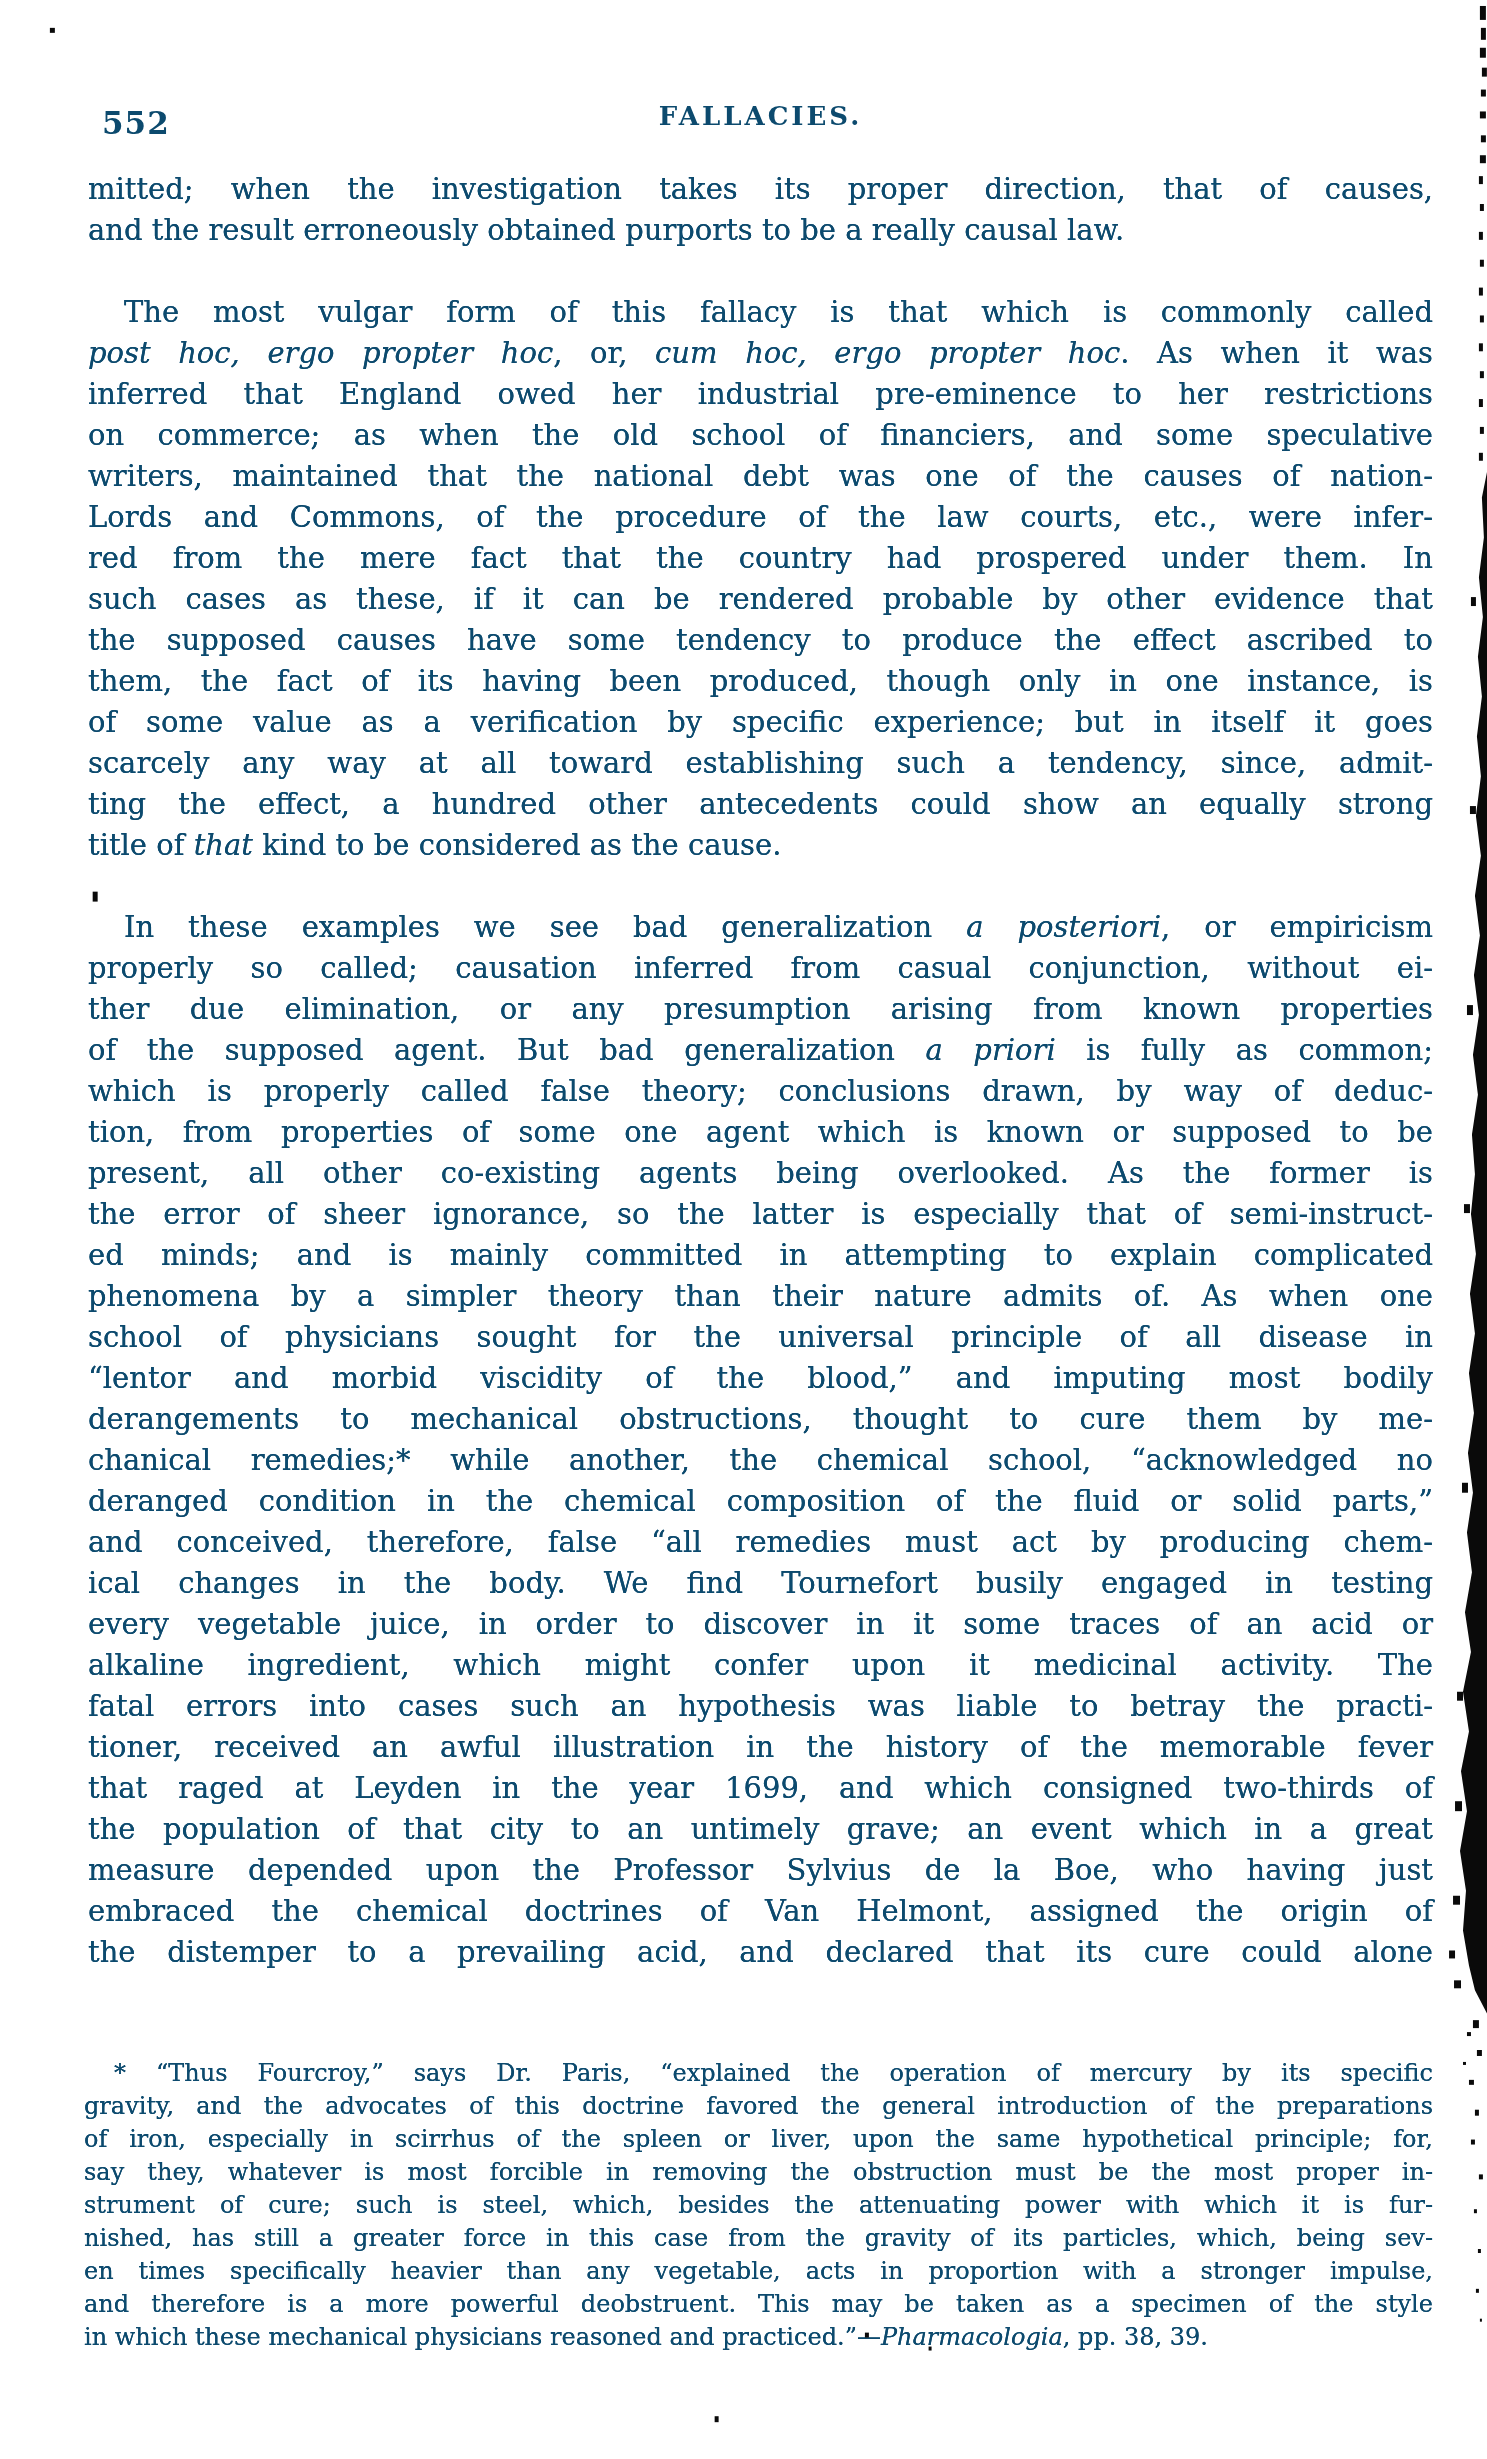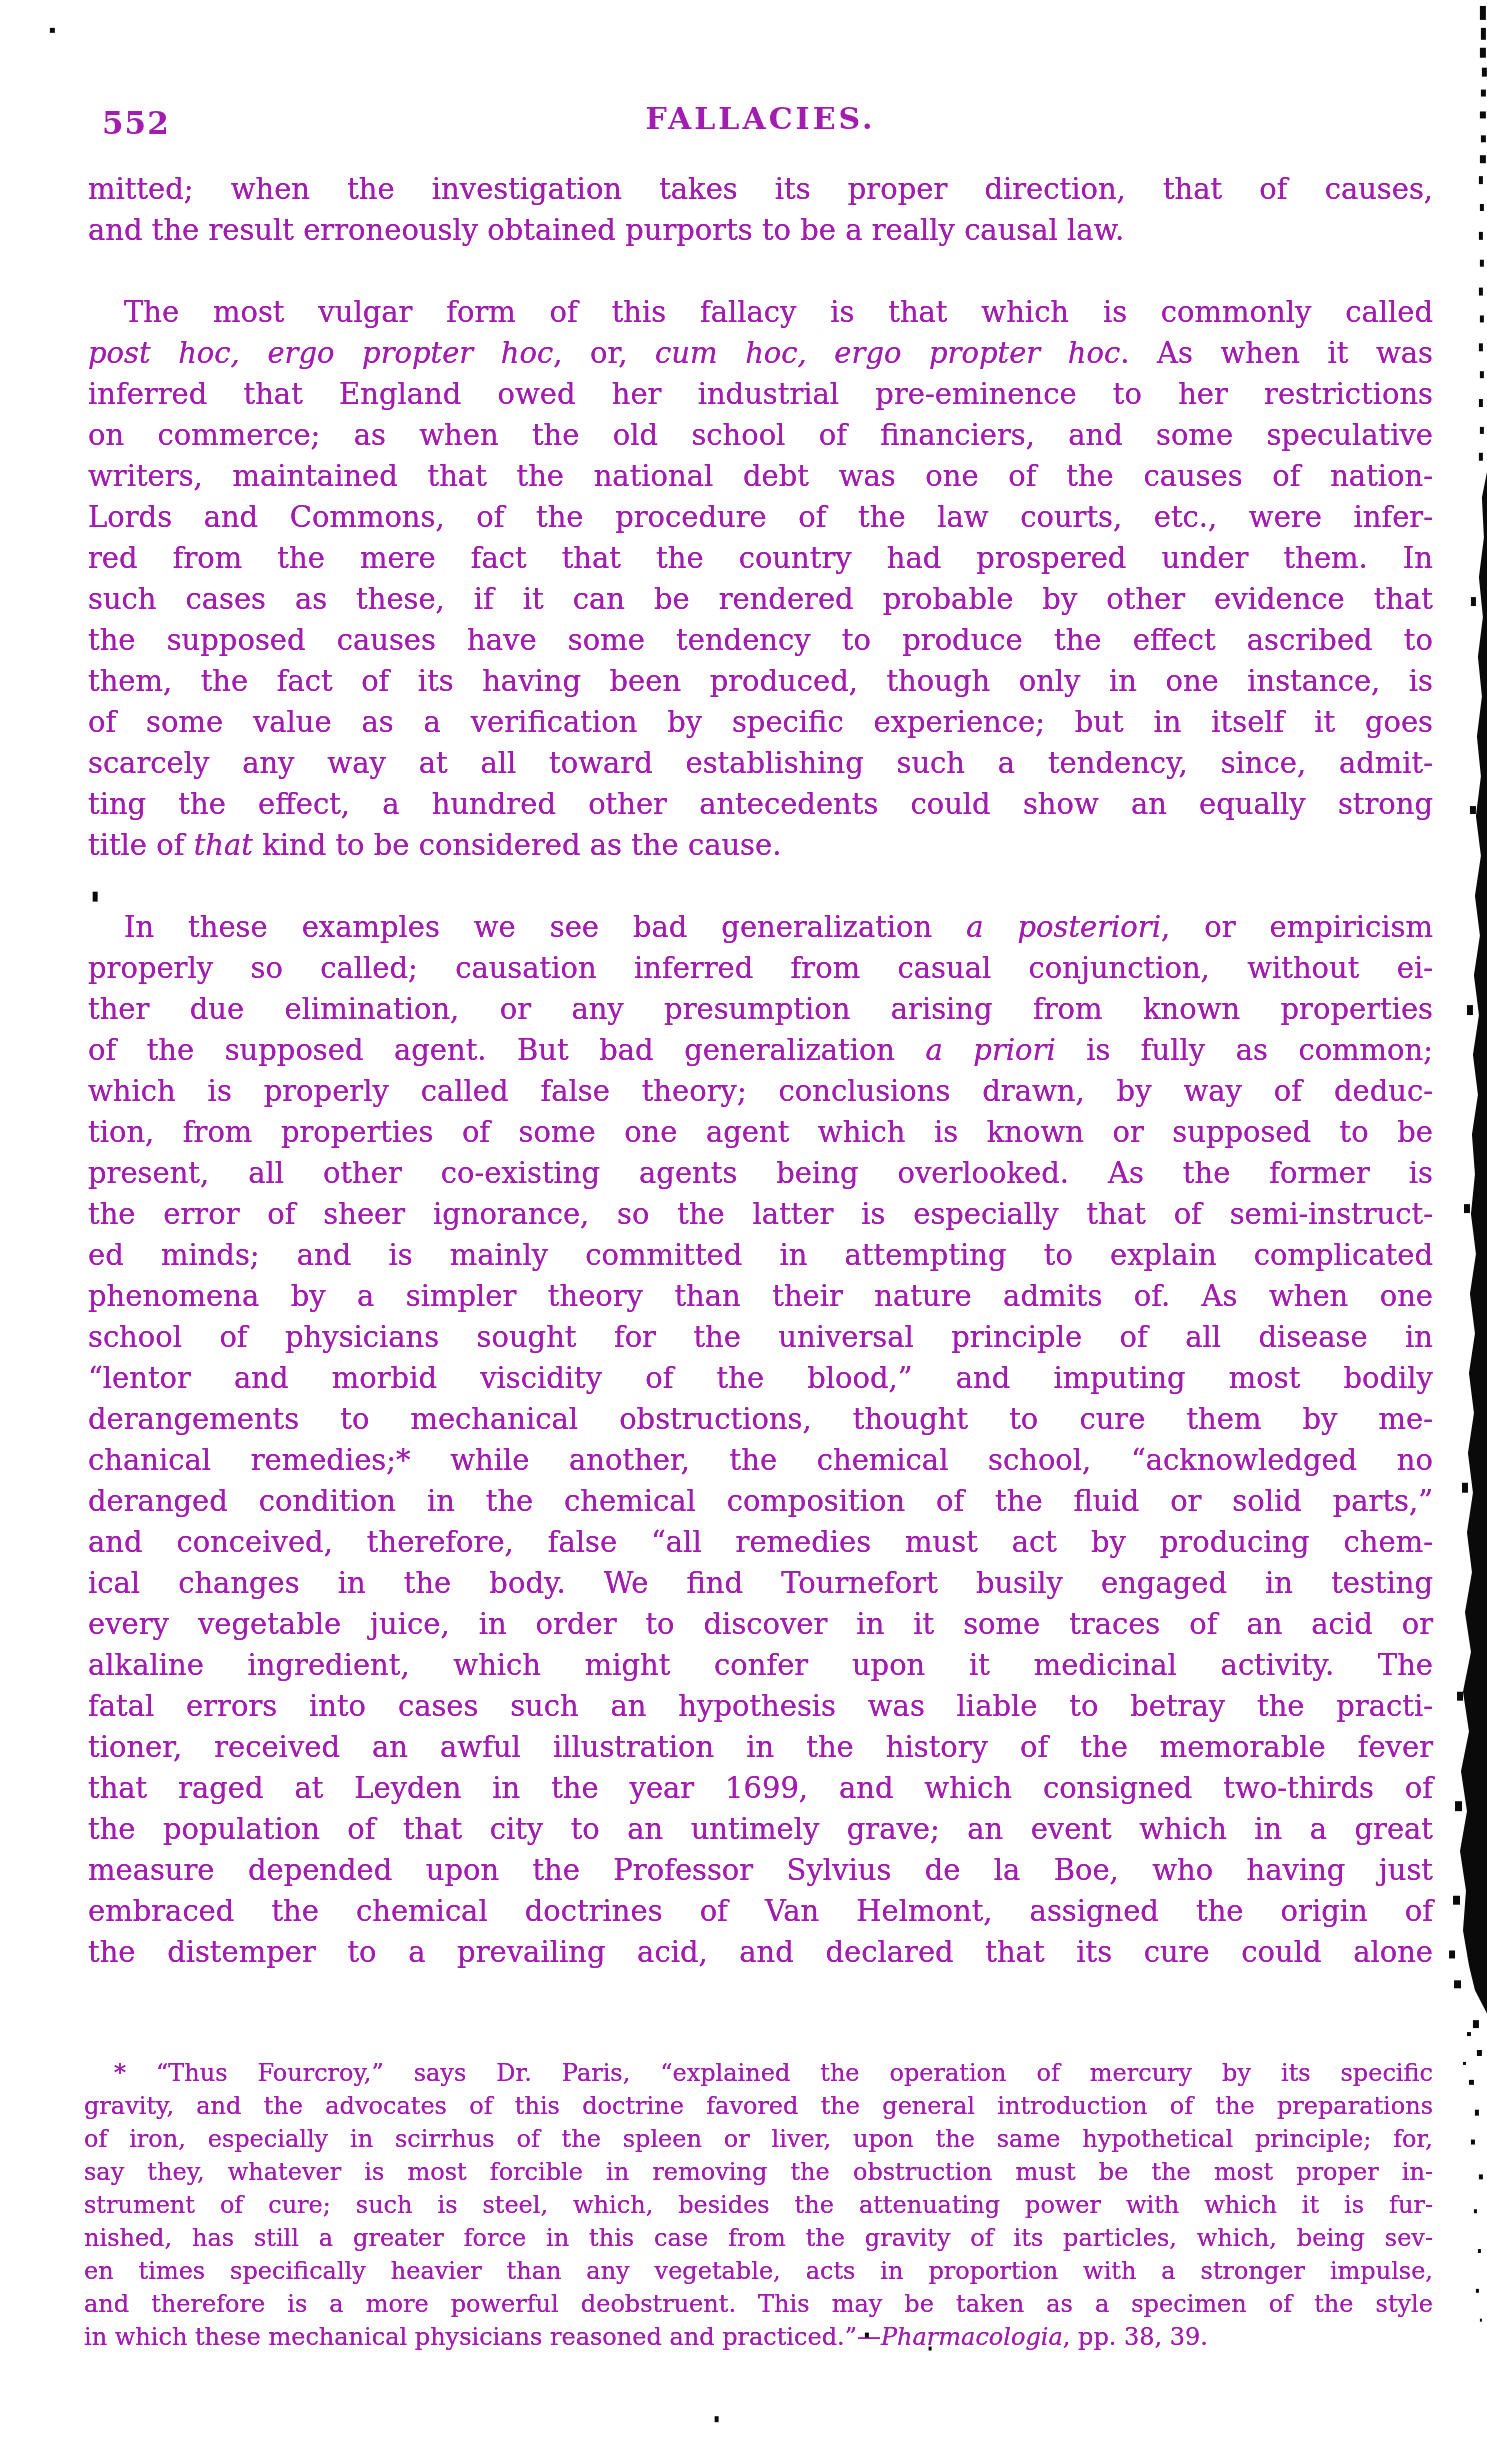--- a/index.html
+++ b/index.html
@@ -2,26 +2,26 @@
 <html><head>
 <meta charset="utf-8">
 <style>
   html,body{margin:0;padding:0;background:#e8e8e8;}
   .page{
     position:relative;
     width:1488px;height:2460px;
     background:#ffffff;
     overflow:hidden;
     font-family:"DejaVu Serif","Liberation Serif",serif;
-    color:#a21caf;
+    color:#0c4a6e;
   }
   
   .header-row{position:absolute;left:88px;top:101px;width:1345px;height:44px;}
   .pagenum{position:absolute;left:14px;top:4px;font-size:31px;font-weight:bold;letter-spacing:1px;}
-  .running-head{position:absolute;left:0;right:0;top:0;text-align:center;font-size:30px;font-weight:bold;letter-spacing:3px;}
+  .running-head{position:absolute;left:0;right:0;top:0;text-align:center;font-size:26px;font-weight:bold;letter-spacing:3px;}
   
   .body-text{
     position:absolute;left:88px;top:169px;width:1345px;
     font-size:29px;line-height:41px;
     text-shadow:0 0 0.6px currentColor;
   }
   .footnote{
     position:absolute;left:84px;top:2016px;width:1349px;
     font-size:24px;line-height:33px;
     text-shadow:0 0 0.5px currentColor;

